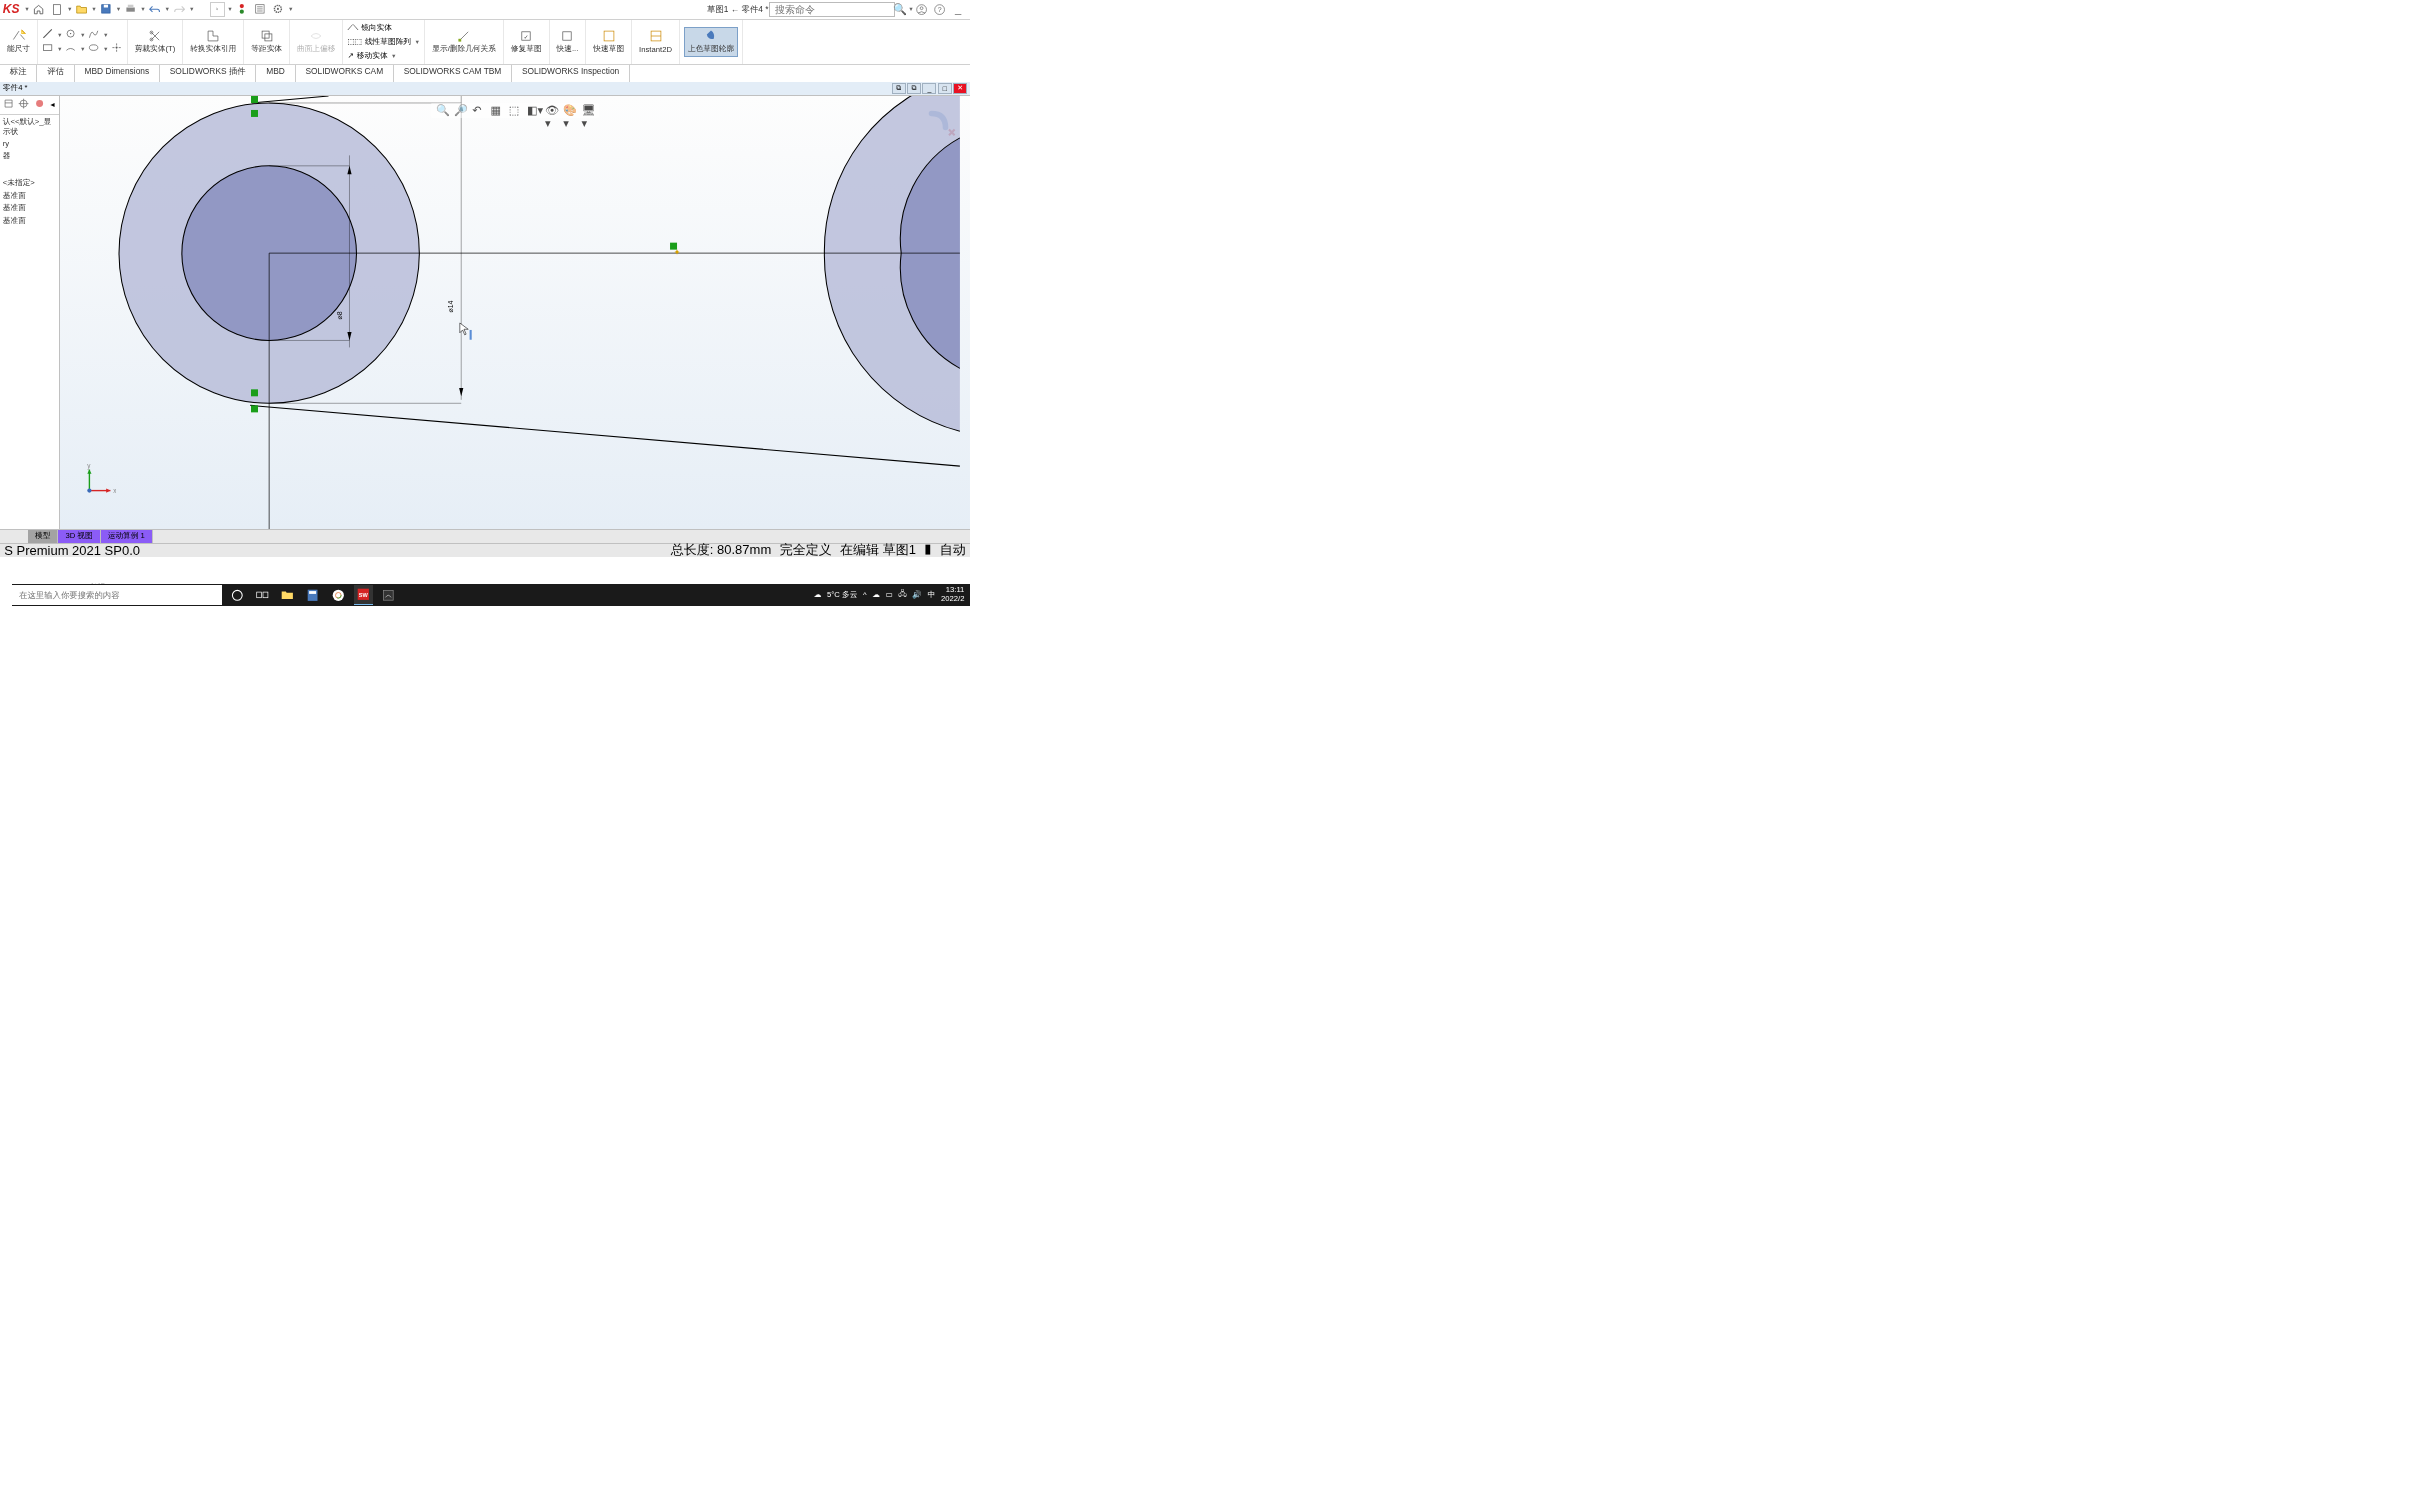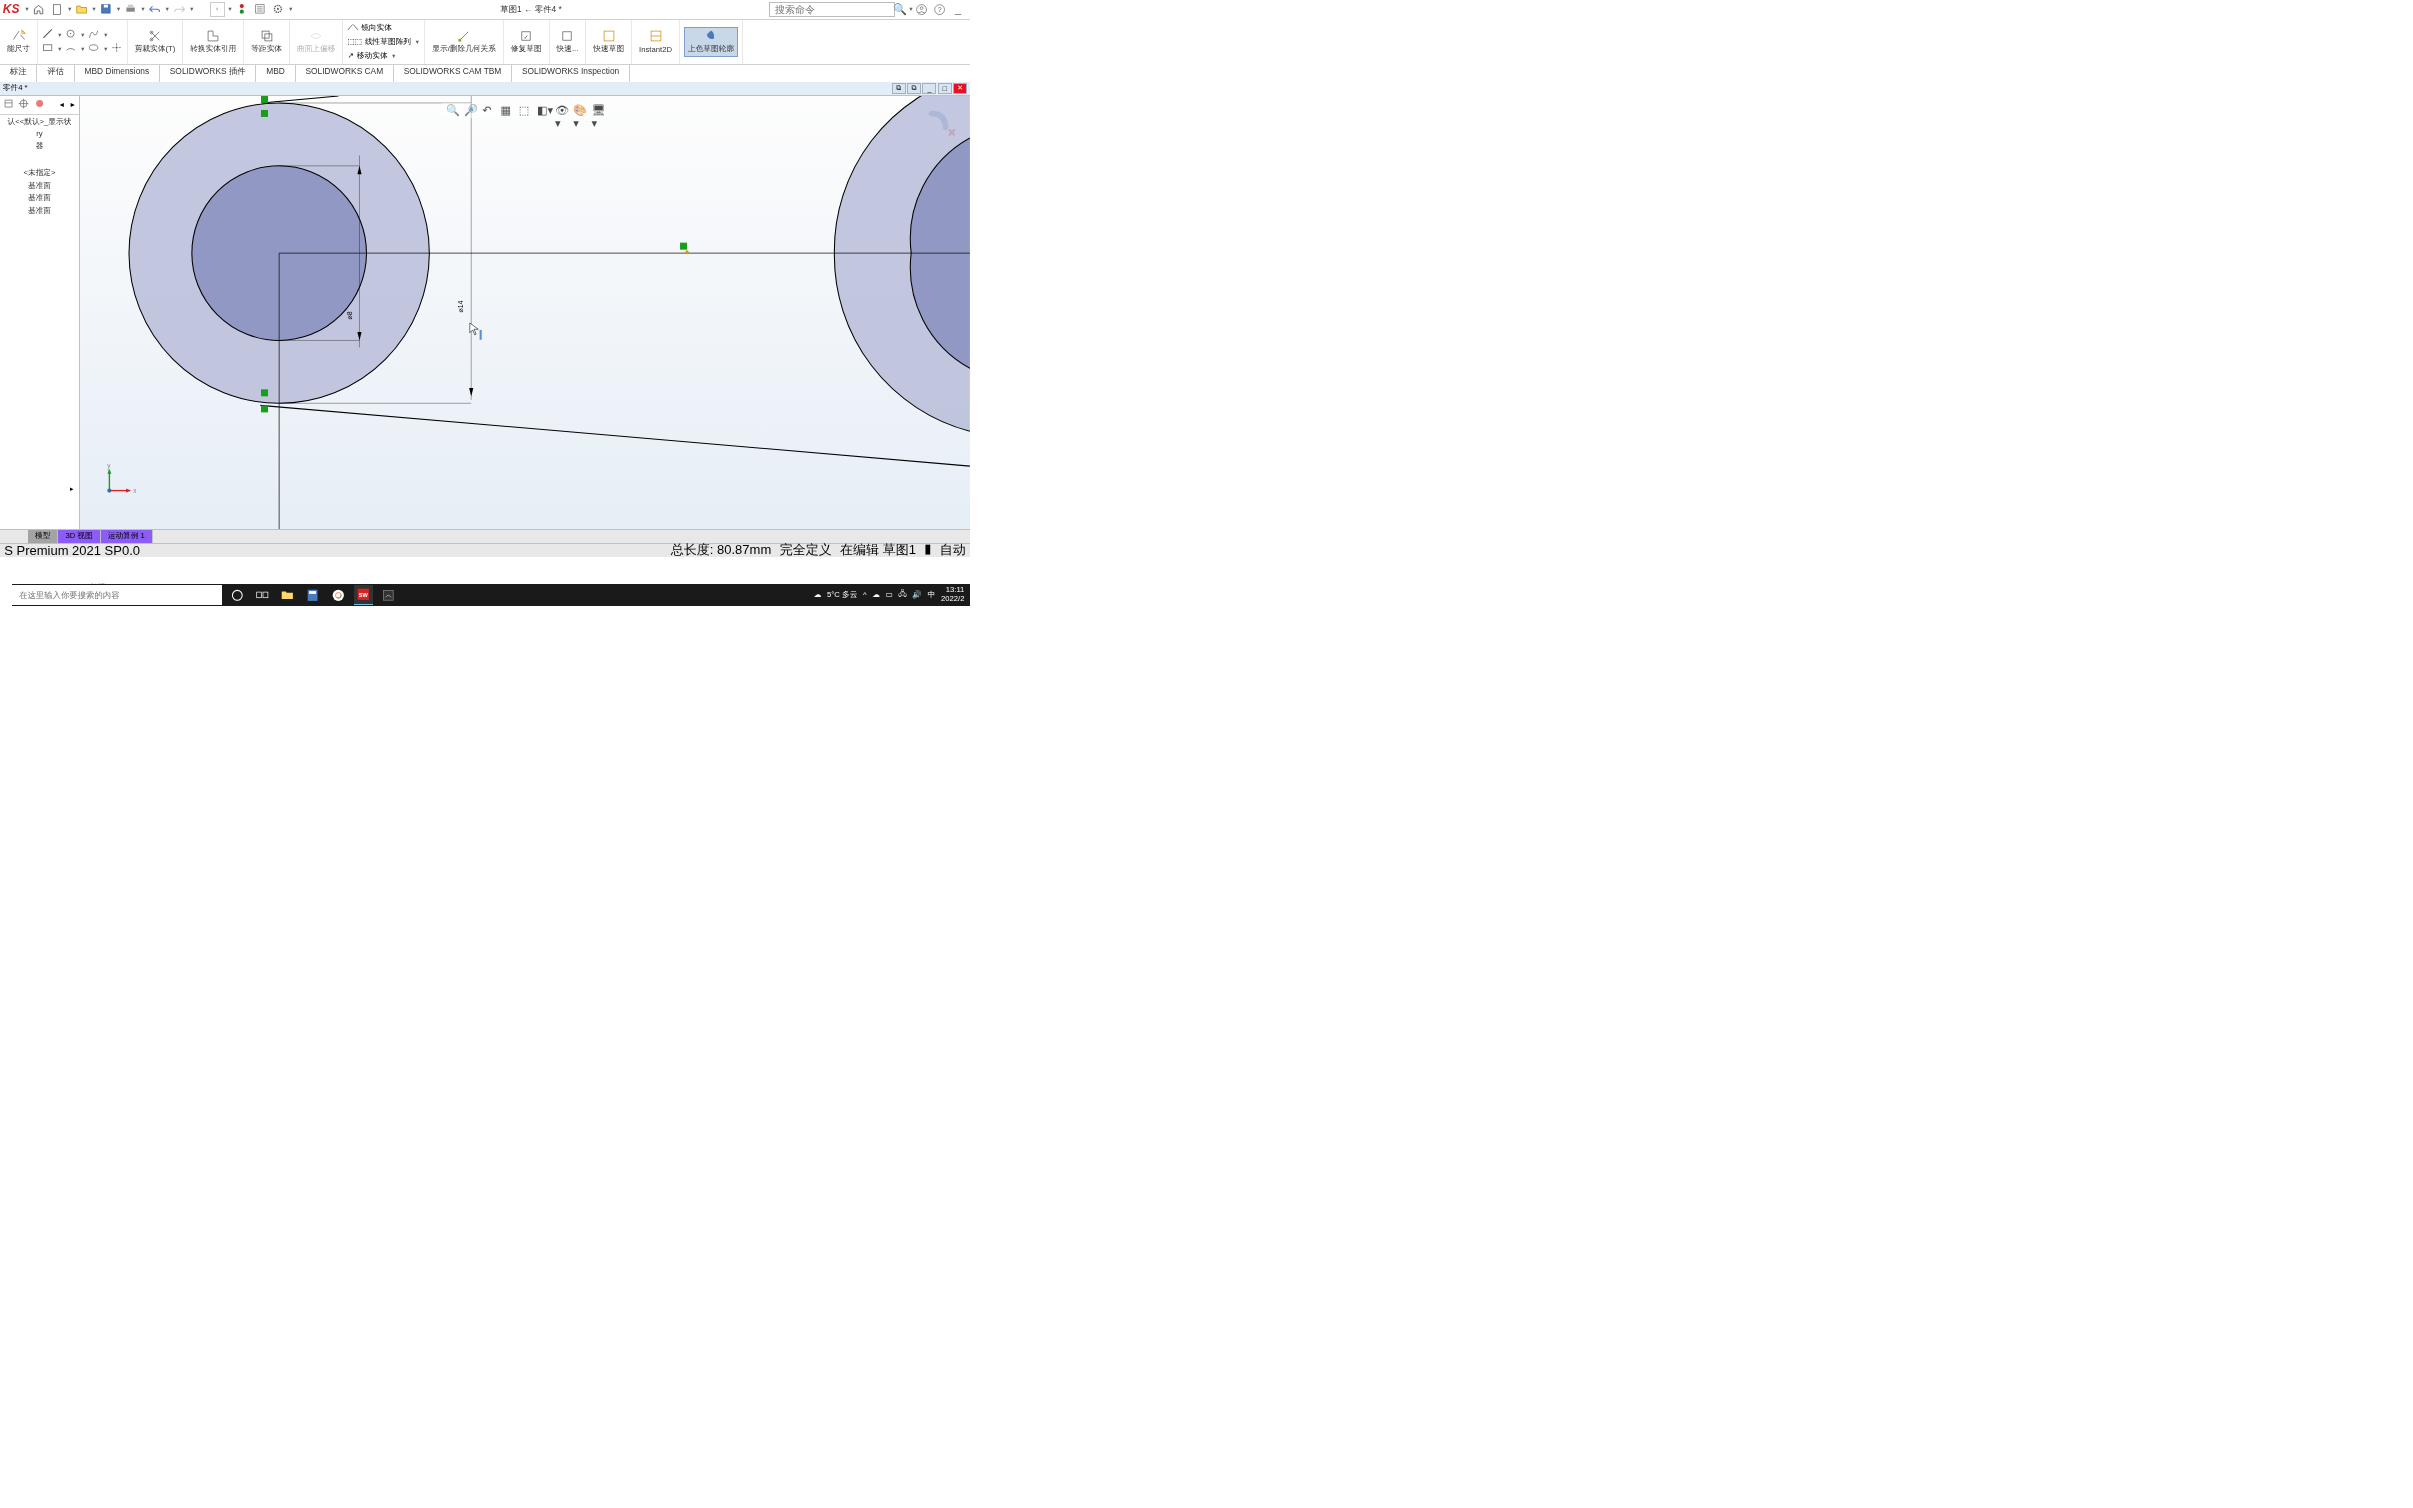--- a/index.html
+++ b/index.html
@@ -3,21 +3,21 @@
   <meta charset="utf-8">
   <style>
     * { margin: 0; padding: 0; box-sizing: border-box; font-family: "Microsoft YaHei", Arial, sans-serif; }
     body { background: #fff; overflow: hidden; width: 970px; height: 606px; position: relative; }
     
     
     .menubar { height: 19.6px; background: #fff; border-bottom: 0.7px solid #d0d0d0; display: flex; align-items: center; padding: 0 2.8px; }
     .logo { color: #d62424; font-style: italic; font-weight: bold; font-size: 12px; margin-right: 4.2px; }
     .menubar-icon { width: 15.4px; height: 15.4px; margin: 0 1.4px; display: inline-flex; align-items: center; justify-content: center; cursor: pointer; }
     .dropdown-arrow { font-size: 5.6px; color: #666; margin-left: 0.7px; }
-    .menubar-center { flex: 1; text-align: center; font-size: 8.4px; color: #333; }
+    .menubar-center { flex: 1; text-align: right; font-size: 8.4px; color: #333; }
     .search-box { display: flex; align-items: center; border: 0.7px solid #bbb; width: 126px; height: 15.4px; padding: 0 2.8px; }
     .search-icon-sm { width: 9.8px; height: 9.8px; margin-right: 2.8px; }
     .search-input { border: none; outline: none; font-size: 10px; flex: 1; color: #888; background: transparent; }
     
     
     .ribbon { height: 45px; background: #fff; border-bottom: 0.7px solid #d0d0d0; display: flex; align-items: center; }
     .ribbon-group { display: flex; flex-direction: column; align-items: center; padding: 1.4px 4.2px; height: 100%; justify-content: center; border-right: 0.7px solid #e8e8e8; }
     .ribbon-btn { display: flex; flex-direction: column; align-items: center; font-size: 7.7px; color: #333; cursor: pointer; padding: 1.4px 2.8px; }
     .ribbon-btn.active { background: #c8d8e8; border: 0.7px solid #7ca0c8; }
     .ribbon-btn-icon { width: 14px; height: 14px; margin-bottom: 1.4px; }
@@ -29,21 +29,21 @@
     .tab { padding: 1.4px 9.8px; font-size: 8.4px; color: #333; cursor: pointer; border-right: 0.7px solid #ccc; }
     
     
     .doc-title { height: 14px; background: #e3edf7; border-bottom: 0.7px solid #c0c0c0; display: flex; align-items: center; justify-content: space-between; padding: 0 2.8px; font-size: 7.7px; }
     .window-controls { display: flex; gap: 1.4px; }
     .win-btn { width: 14px; height: 11.2px; background: #d8e4f0; border: 0.7px solid #a0b0c0; display: flex; align-items: center; justify-content: center; font-size: 7px; cursor: pointer; }
     .win-btn.close { background: #e81123; color: #fff; }
     
     
     .main-area { display: flex; height: 433px; position: relative; }
-    .tree-panel { width: 80px; border-right: 0.7px solid #c0c0c0; background: #fff; overflow: hidden; text-align: center; }
+    .tree-panel { width: 60px; border-right: 0.7px solid #c0c0c0; background: #fff; overflow: hidden; }
     .tree-toolbar { height: 19.6px; border-bottom: 0.7px solid #d0d0d0; display: flex; align-items: center; gap: 4.2px; padding: 0 2.8px; }
     .tree-item { font-size: 7.7px; padding: 1.4px 2.8px; color: #333; }
     
     .viewport { flex: 1; position: relative; background: linear-gradient(to bottom, #fdfdfd 0%, #e6eef6 100%); overflow: hidden; }
     .viewport-toolbar { position: absolute; top: 7px; left: 50%; transform: translateX(-50%); display: flex; gap: 5.6px; background: rgba(255,255,255,0.5); padding: 1.4px 5.6px; border-radius: 2.1px; z-index: 10; }
     .vp-icon { width: 12.6px; height: 12.6px; cursor: pointer; opacity: 0.7; }
     
     
     .drawing { position: absolute; top: 0; left: 0; width: 100%; height: 100%; }
     

